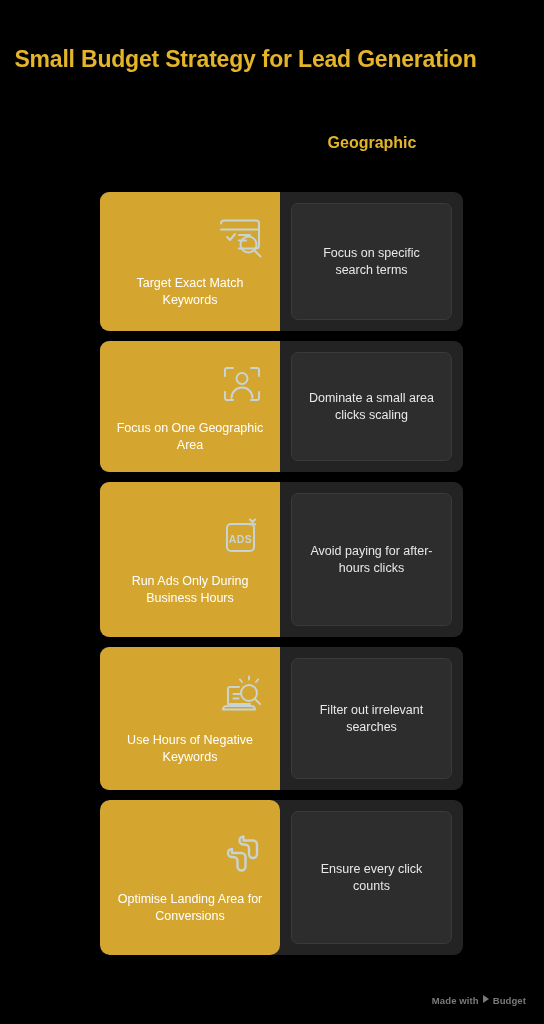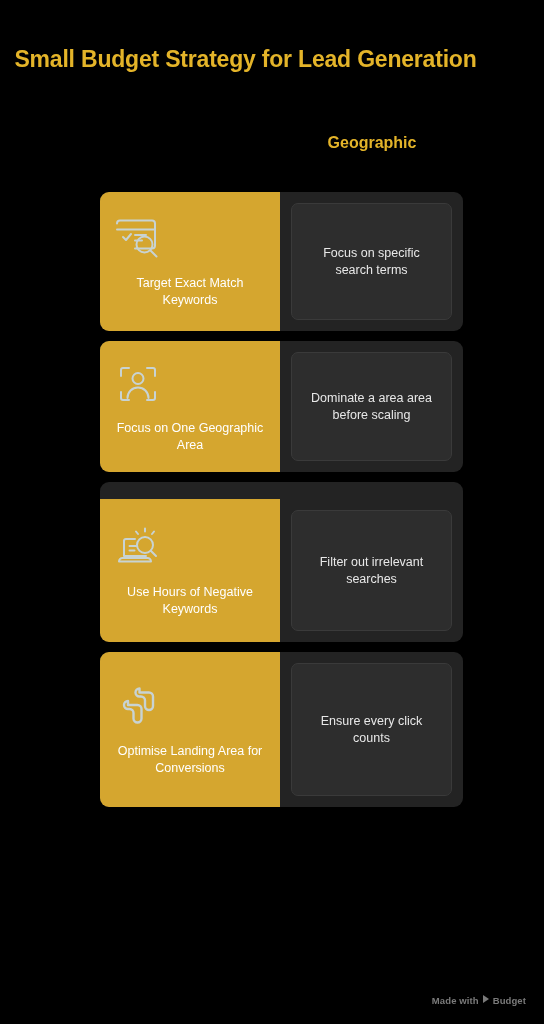--- a/index.html
+++ b/index.html
@@ -69,21 +69,21 @@
     overflow: hidden;
     margin-bottom: 10px;
   }
 
   .label-cell {
     width: 180px;
     flex: 0 0 180px;
     background: #D5A62F;
     display: flex;
     flex-direction: column;
-    align-items: flex-start;
+    align-items: flex-end;
     justify-content: center;
     padding: 14px 10px 16px;
   }
 
   .icon-box {
     width: 56px;
     height: 52px;
     display: flex;
     align-items: center;
     justify-content: center;
@@ -125,22 +125,22 @@
     line-height: 1.34;
     color: #E8E8E8;
     text-align: center;
     font-weight: 400;
   }
 
   
   .row-h1 .label-cell, .row-h1 .desc-cell { min-height: 139px; }
   .row-h2 .label-cell, .row-h2 .desc-cell { min-height: 131px; }
   .row-h3 .label-cell, .row-h3 .desc-cell { min-height: 155px; }
-  .row-h4 .label-cell, .row-h4 .desc-cell { min-height: 143px; margin-top: 17px; }
-  .row-h5 .label-cell, .row-h5 .desc-cell { min-height: 155px; }
+  .row-h4 .label-cell, .row-h4 .desc-cell { min-height: 143px; }
+  .row-h5 .label-cell, .row-h5 .desc-cell { min-height: 155px; border-radius: 10px; }
 
   
   #watermark {
     position: absolute;
     right: 18px;
     bottom: 18px;
     display: flex;
     gap: 4px;
     font-size: 9.5px;
     font-weight: 700;
@@ -199,25 +199,42 @@
             <path d="M40 30v6a2 2 0 0 1-2 2h-6"></path>
             <path d="M14 38H8a2 2 0 0 1-2-2v-6"></path>
             <path d="M23 22a5.5 5.5 0 1 0 0-11 5.5 5.5 0 0 0 0 11z"></path>
             <path d="M12.5 36c0-6 4.7-10.5 10.5-10.5S33.5 30 33.5 36"></path>
           </svg>
         </div>
         <div class="label-text">Focus on One Geographic Area</div>
       </div>
       <div class="desc-cell">
         <div class="desc-inner">
-          <div class="desc-text">Dominate a area area before scaling</div>
-        </div>
-      </div>
-    </div>
-
+          <div class="desc-text">Dominate a small area clicks scaling</div>
+        </div>
+      </div>
+    </div>
+
+    <div class="row-card row-h3">
+      <div class="label-cell">
+        <div class="icon-box">
+          <svg width="46" height="46" viewBox="0 0 46 46" fill="none" stroke="#C8D3D3" stroke-width="2" stroke-linecap="round" stroke-linejoin="round">
+            <rect x="8" y="10" width="27" height="27" rx="4"></rect>
+            <path d="M31 5.5l5 5M36 5.5l-5 5"></path>
+            <text x="21.5" y="28.5" font-family="'Liberation Sans', sans-serif" font-size="10.5" font-weight="700" fill="#C8D3D3" stroke="none" text-anchor="middle" letter-spacing="0.5">ADS</text>
+          </svg>
+        </div>
+        <div class="label-text">Run Ads Only During Business Hours</div>
+      </div>
+      <div class="desc-cell">
+        <div class="desc-inner">
+          <div class="desc-text">Avoid paying for after-hours clicks</div>
+        </div>
+      </div>
+    </div>
 
     <div class="row-card row-h4">
       <div class="label-cell">
         <div class="icon-box">
           <svg width="50" height="46" viewBox="0 0 50 46" fill="none" stroke="#C8D3D3" stroke-width="2" stroke-linecap="round" stroke-linejoin="round">
             <path d="M32 6.5v-3M25 9l-2-2.5M39 9l2-2.5"></path>
             <circle cx="32" cy="20" r="8"></circle>
             <path d="M37.8 25.8l5.2 5.2"></path>
             <path d="M11 16a2 2 0 0 1 2-2h9"></path>
             <path d="M11 16v15h22"></path>

